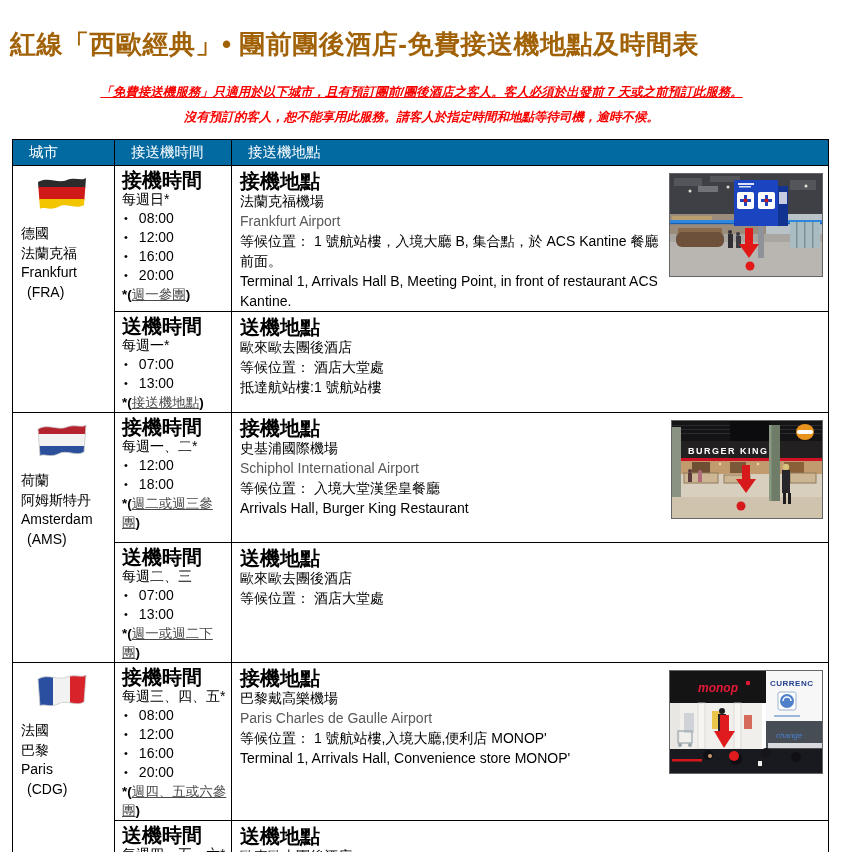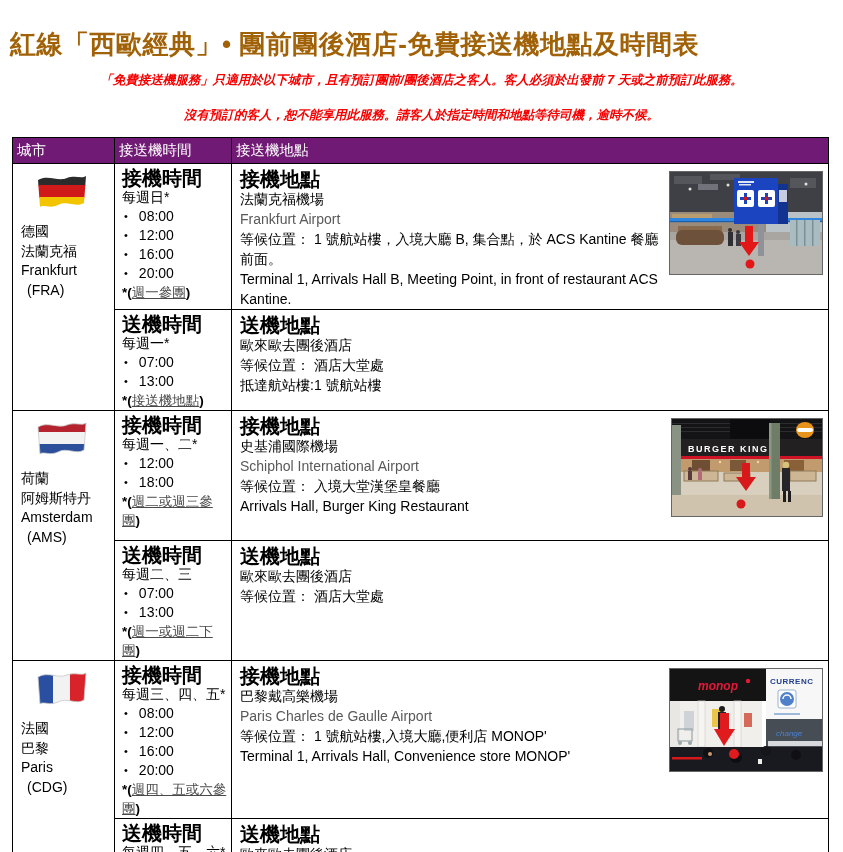--- a/index.html
+++ b/index.html
@@ -1,23 +1,23 @@
 <!DOCTYPE html>
 <html><head>
 <meta charset="utf-8">
 <style>
   html,body { margin:0; padding:0; background:#fff; }
   body { width:843px; font-family:"Liberation Sans","DejaVu Sans",sans-serif; color:#000; }
   .title { color:#a16207; font-weight:800; font-size:26px; margin:27px 0 0 10px; letter-spacing:0.5px; }
   .note { color:#f70000; font-weight:bold; font-style:italic; font-size:12.5px; text-align:center; }
-  .note1 { margin-top:10px; }
-  .note2 { margin-top:18px; }
+  .note1 { margin-top:22px;text-decoration:underline; }
+  .note2 { margin-top:8px; }
   table { border-collapse:collapse; table-layout:fixed; width:816px; margin:13px 0 6px 12px; }
   th,td { border:1.6px solid #000; vertical-align:top; }
-  th { background:#701a75; color:#fff; font-weight:normal; font-size:14.5px; text-align:left; padding:3px 4px; height:19px; }
+  th { background:#0369a1; color:#fff; font-weight:normal; font-size:14.5px; text-align:left; padding:3px 16px; height:19px; }
   td.city { padding:0 4px 0 8px; font-size:14px; line-height:19.5px; }
   .flag { margin:9px 0 11px 14px; line-height:0; }
   .cl { white-space:pre; }
   .ind { padding-left:6px; }
   td.time { padding:5px 1px 0 7px; font-size:14px; line-height:19px; }
   .b { font-weight:bold; font-size:20px; }
   .trow { display:flex; gap:11px; padding-left:2px; }
   .bu { font-size:11px; line-height:19px; }
   .fn { font-size:13.5px; }
   .fnp { font-weight:bold; }

